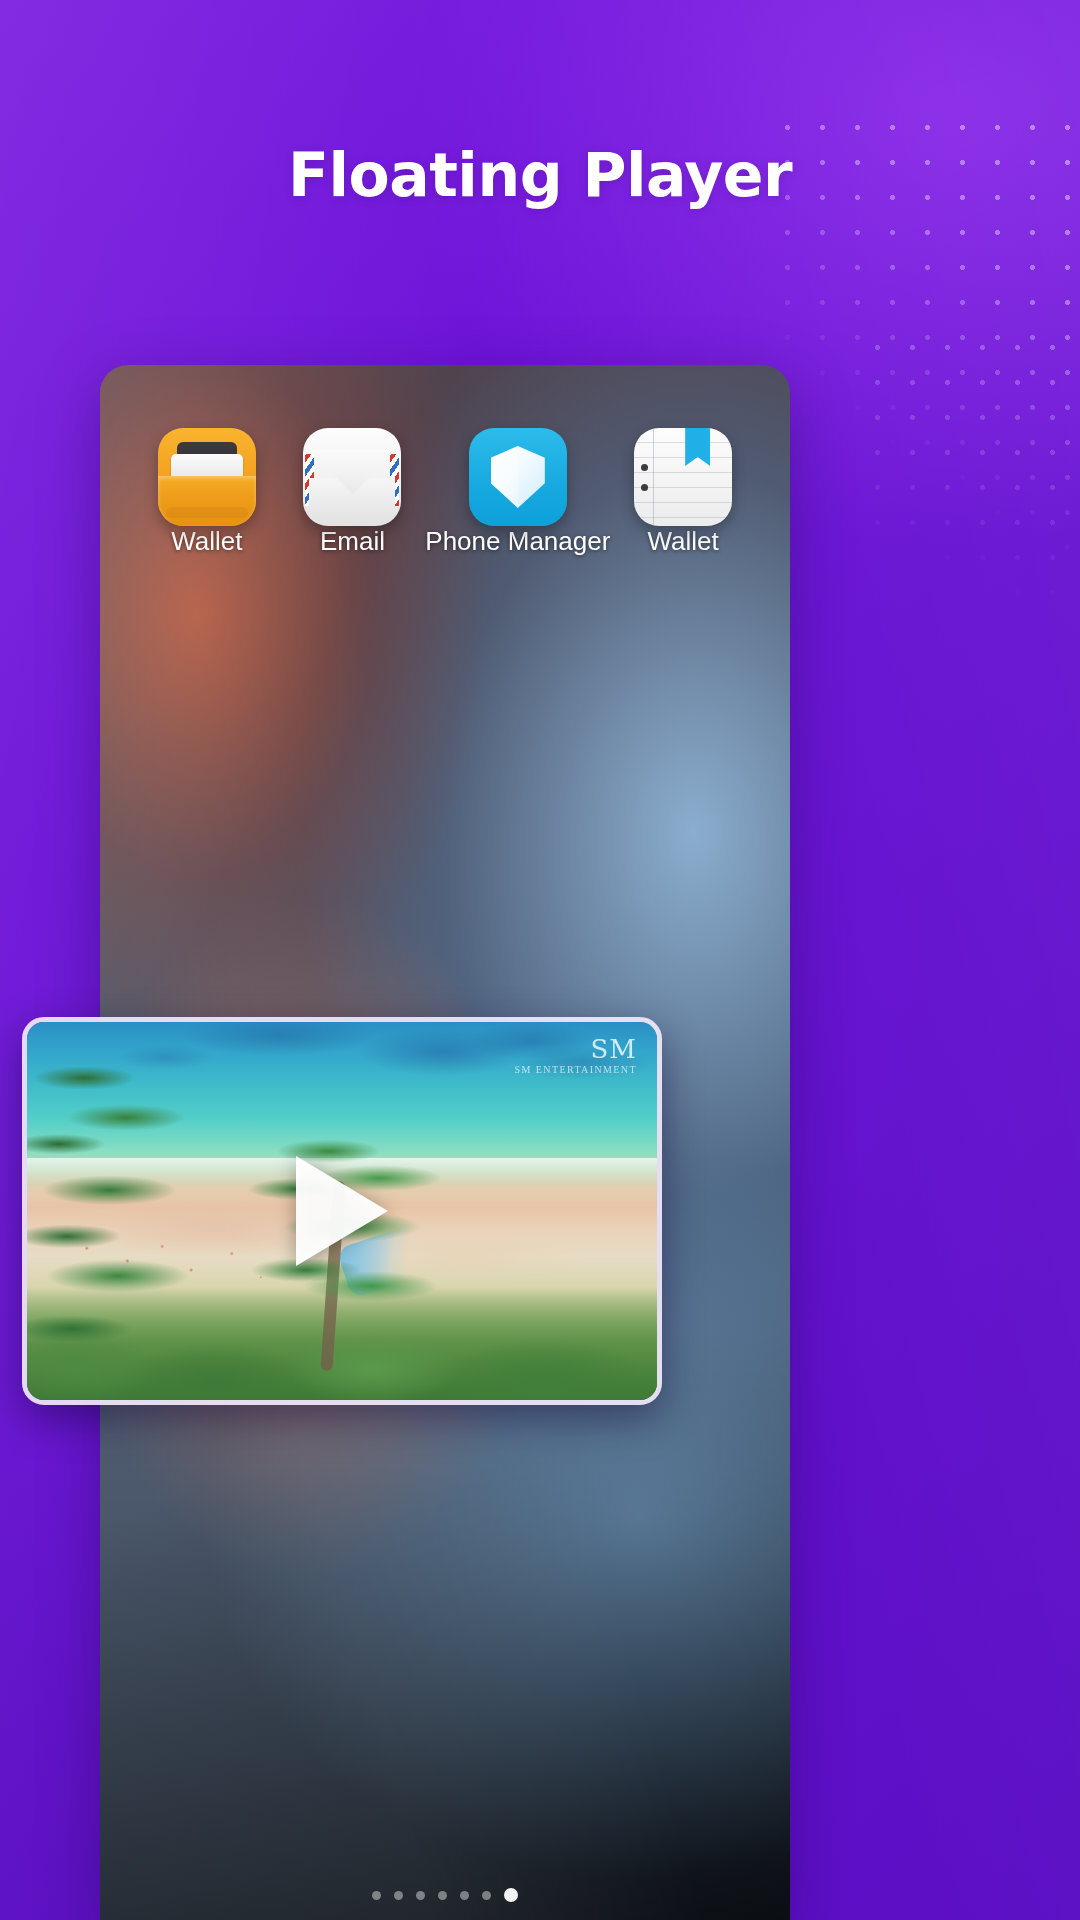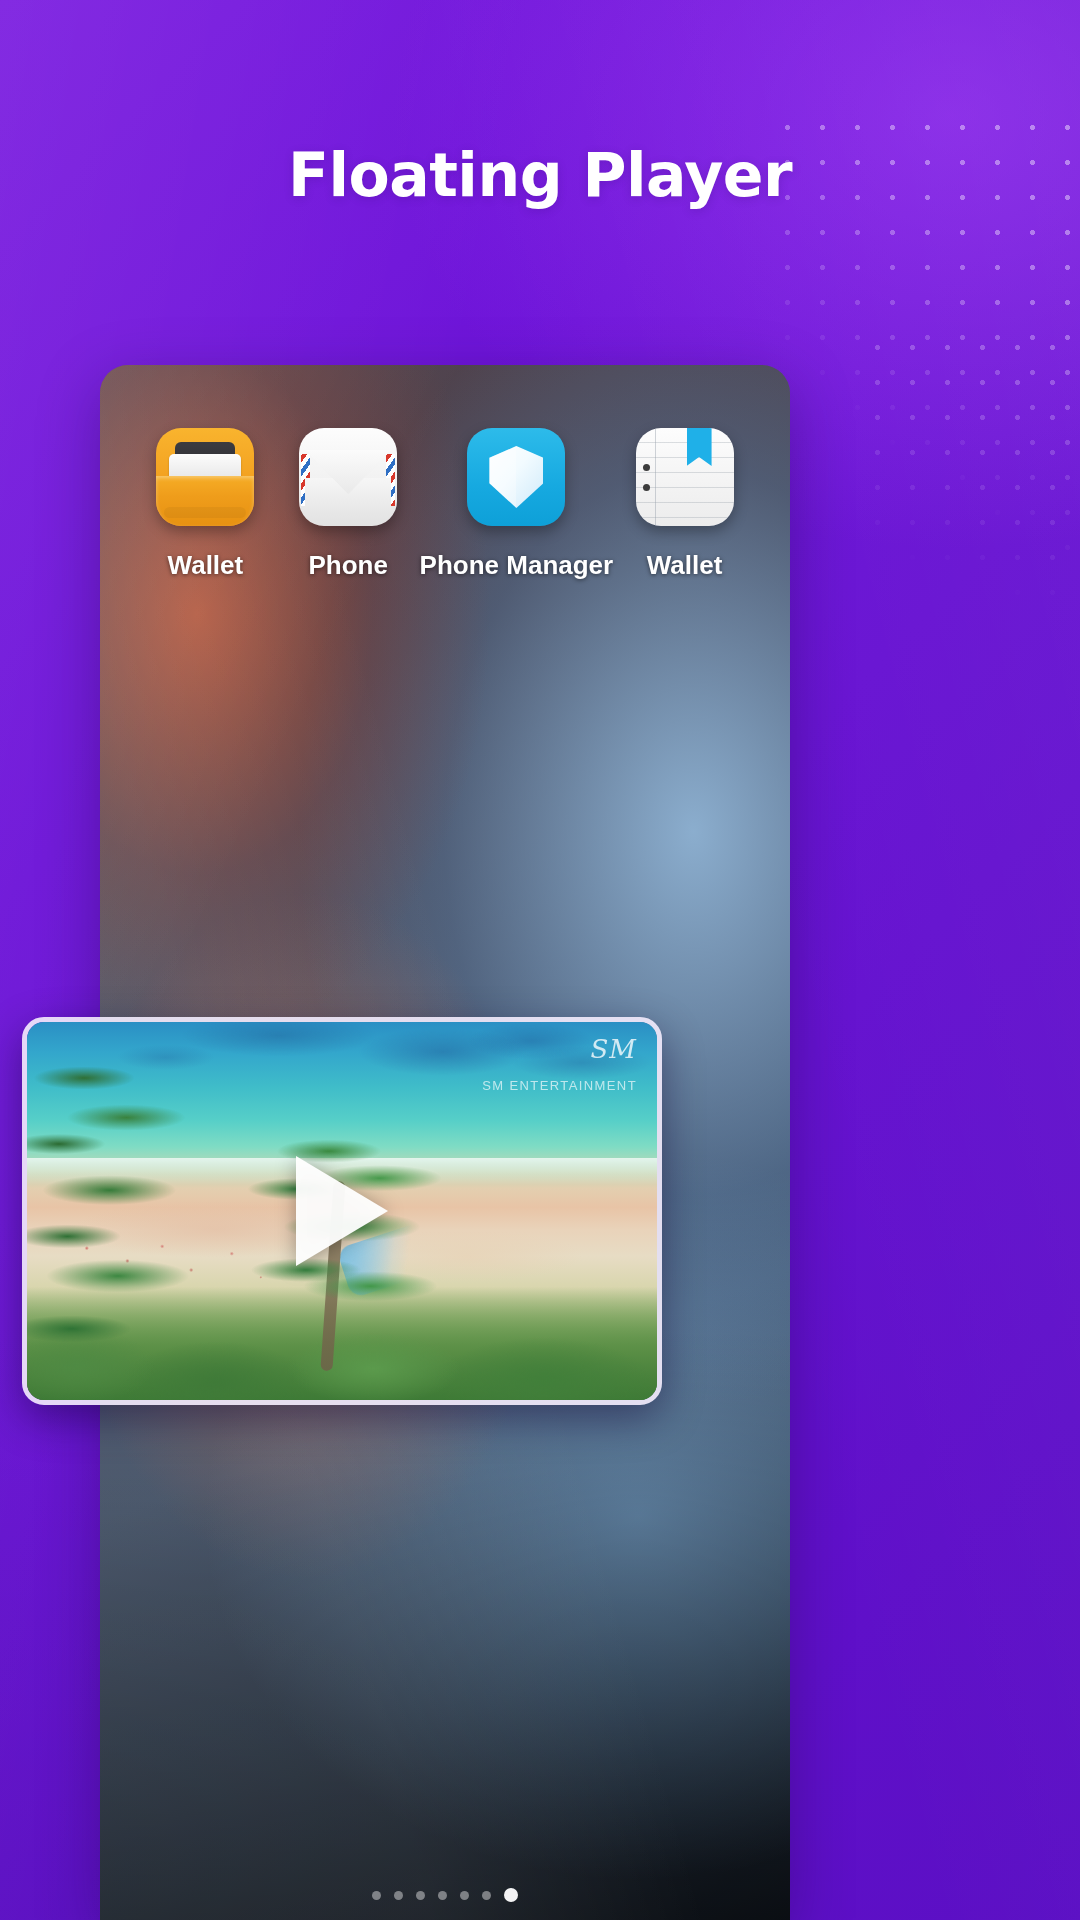--- a/index.html
+++ b/index.html
@@ -102,24 +102,24 @@
     align-items:center;
   }
   .app-icon {
     width:98px; height:98px;
     border-radius:25px;
     position:relative;
     box-shadow:0 6px 14px rgba(0,0,0,0.30);
     overflow:hidden;
   }
   .app-label {
-    margin-top:24px;
+    margin-top:0;
     color:#ffffff;
     font-size:26px;
-    font-weight:700;
+    font-weight:400;
     text-shadow:0 1px 4px rgba(0,0,0,0.55);
     white-space:nowrap;
   }
 
   
   .ic-wallet { background:linear-gradient(to bottom,#f9b42e 0%, #f2a020 55%, #ea9415 100%); }
   .ic-wallet .card-dark {
     position:absolute; left:19px; top:14px; width:60px; height:42px;
     background:linear-gradient(to bottom,#3b3b40,#2b2b30);
     border-radius:6px 6px 2px 2px;
@@ -363,30 +363,30 @@
     z-index:4;
   }
   #watermark {
     position:absolute; right:20px; top:14px;
     text-align:right;
     color:rgba(255,255,255,0.78);
     z-index:4;
   }
   #watermark .wm-mark {
     font-family:"DejaVu Serif", serif;
-    font-style:italic;
     font-size:26px;
     line-height:1;
     letter-spacing:1px;
   }
   #watermark .wm-sub {
-    font-size:13px;
+    font-size:10px;
     letter-spacing:1.4px;
-    margin-top:16px;
+    margin-top:2px;
     opacity:.85;
+    font-family:Liberation Serif, serif;
   }
 
   
   #page-dots {
     position:absolute;
     left:0; right:0; bottom:18px;
     display:flex; justify-content:center; align-items:center;
     gap:13px;
     z-index:6;
   }
@@ -423,21 +423,21 @@
     </div>
 
 
     <div class="app-cell">
       <div class="app-icon ic-email">
         <div class="stripe-l"></div>
         <div class="stripe-r"></div>
         <div class="body"></div>
         <div class="flap"></div>
       </div>
-      <div class="app-label">Phone</div>
+      <div class="app-label">Email</div>
     </div>
 
 
     <div class="app-cell">
       <div class="app-icon ic-phonemgr">
         <div class="shield2"></div>
       </div>
       <div class="app-label">Phone Manager</div>
     </div>
 

